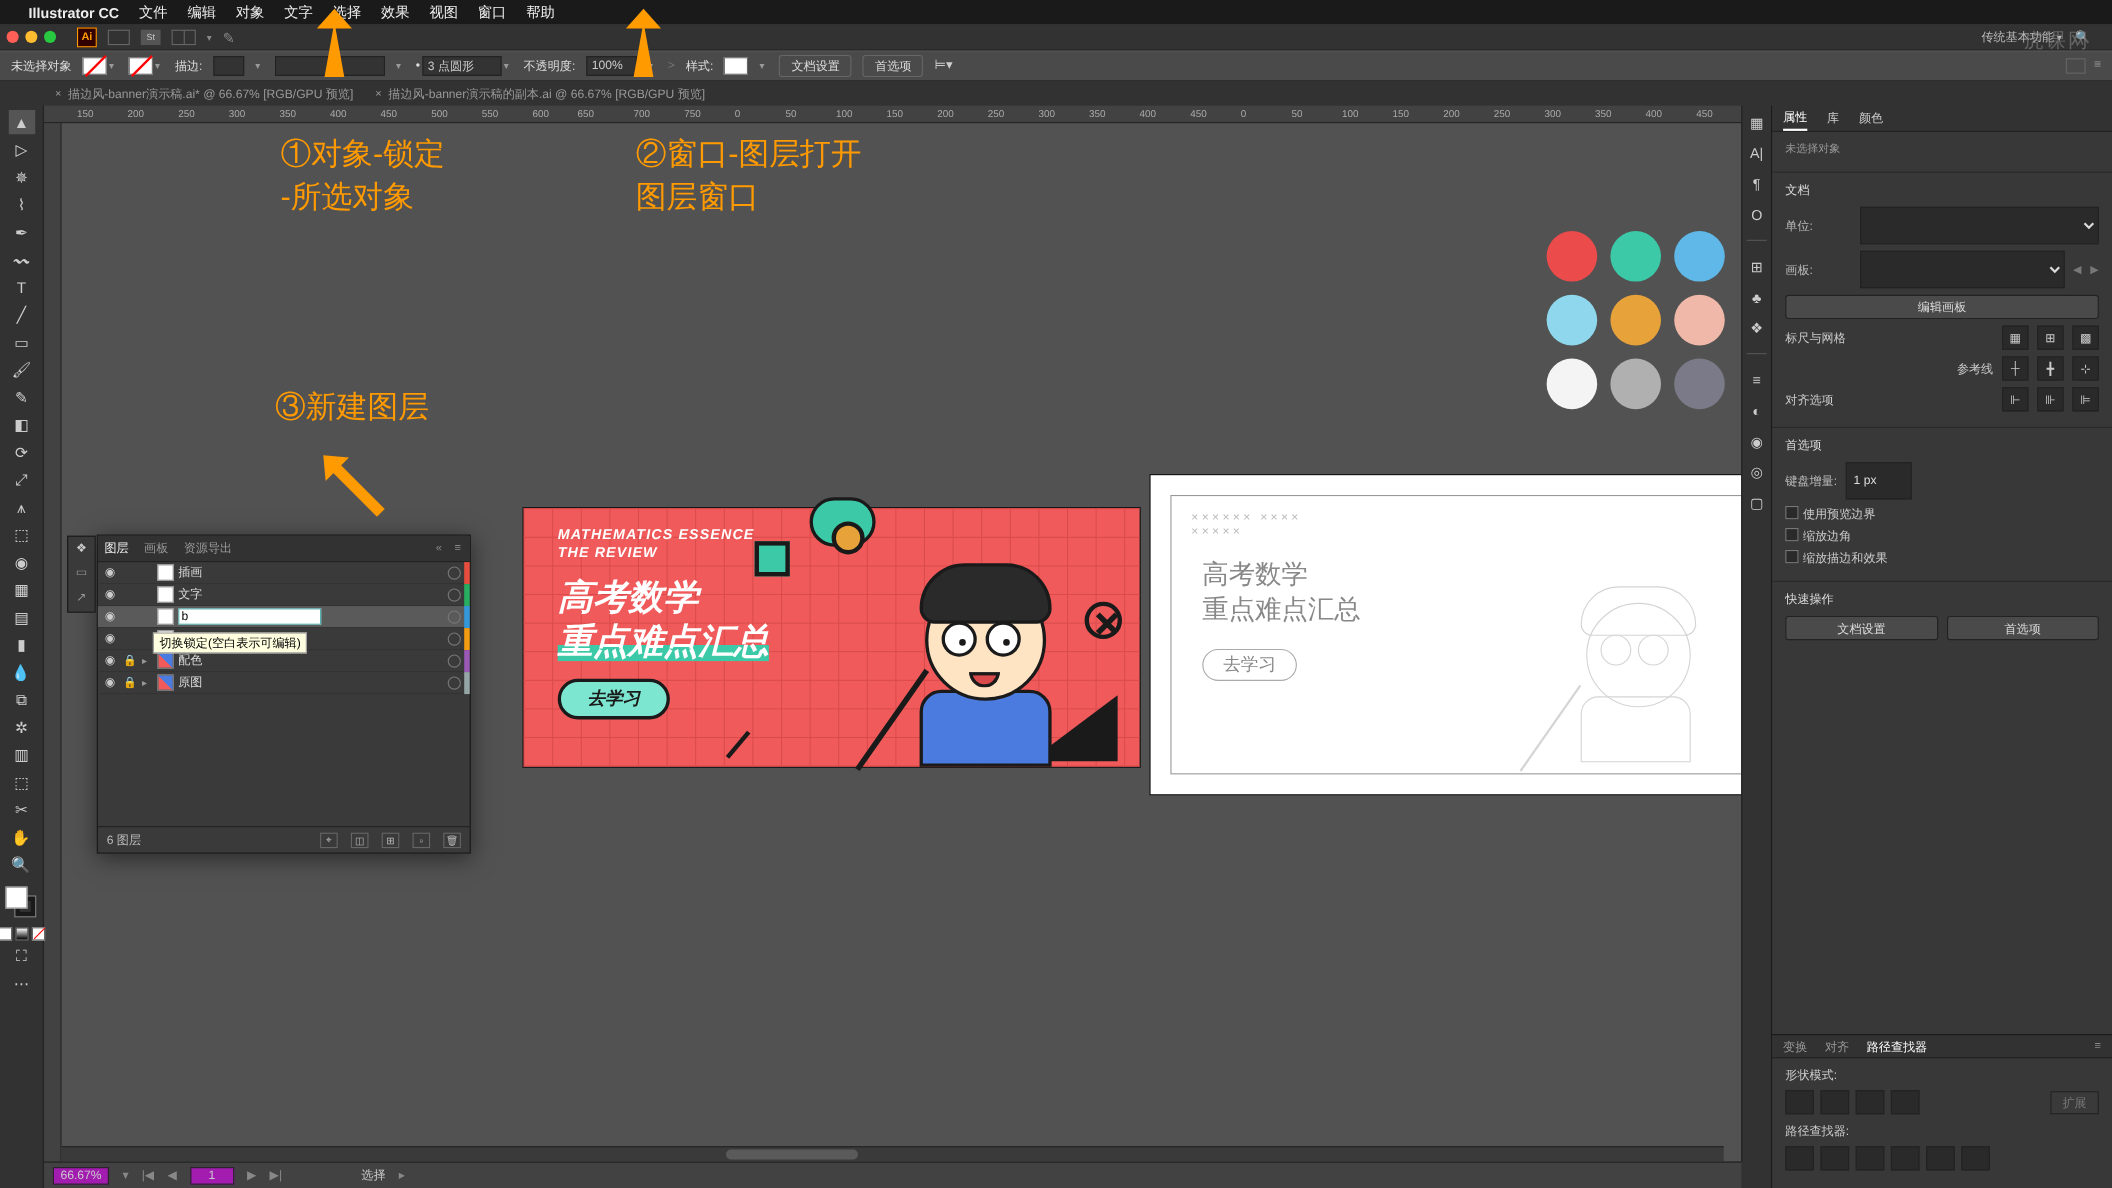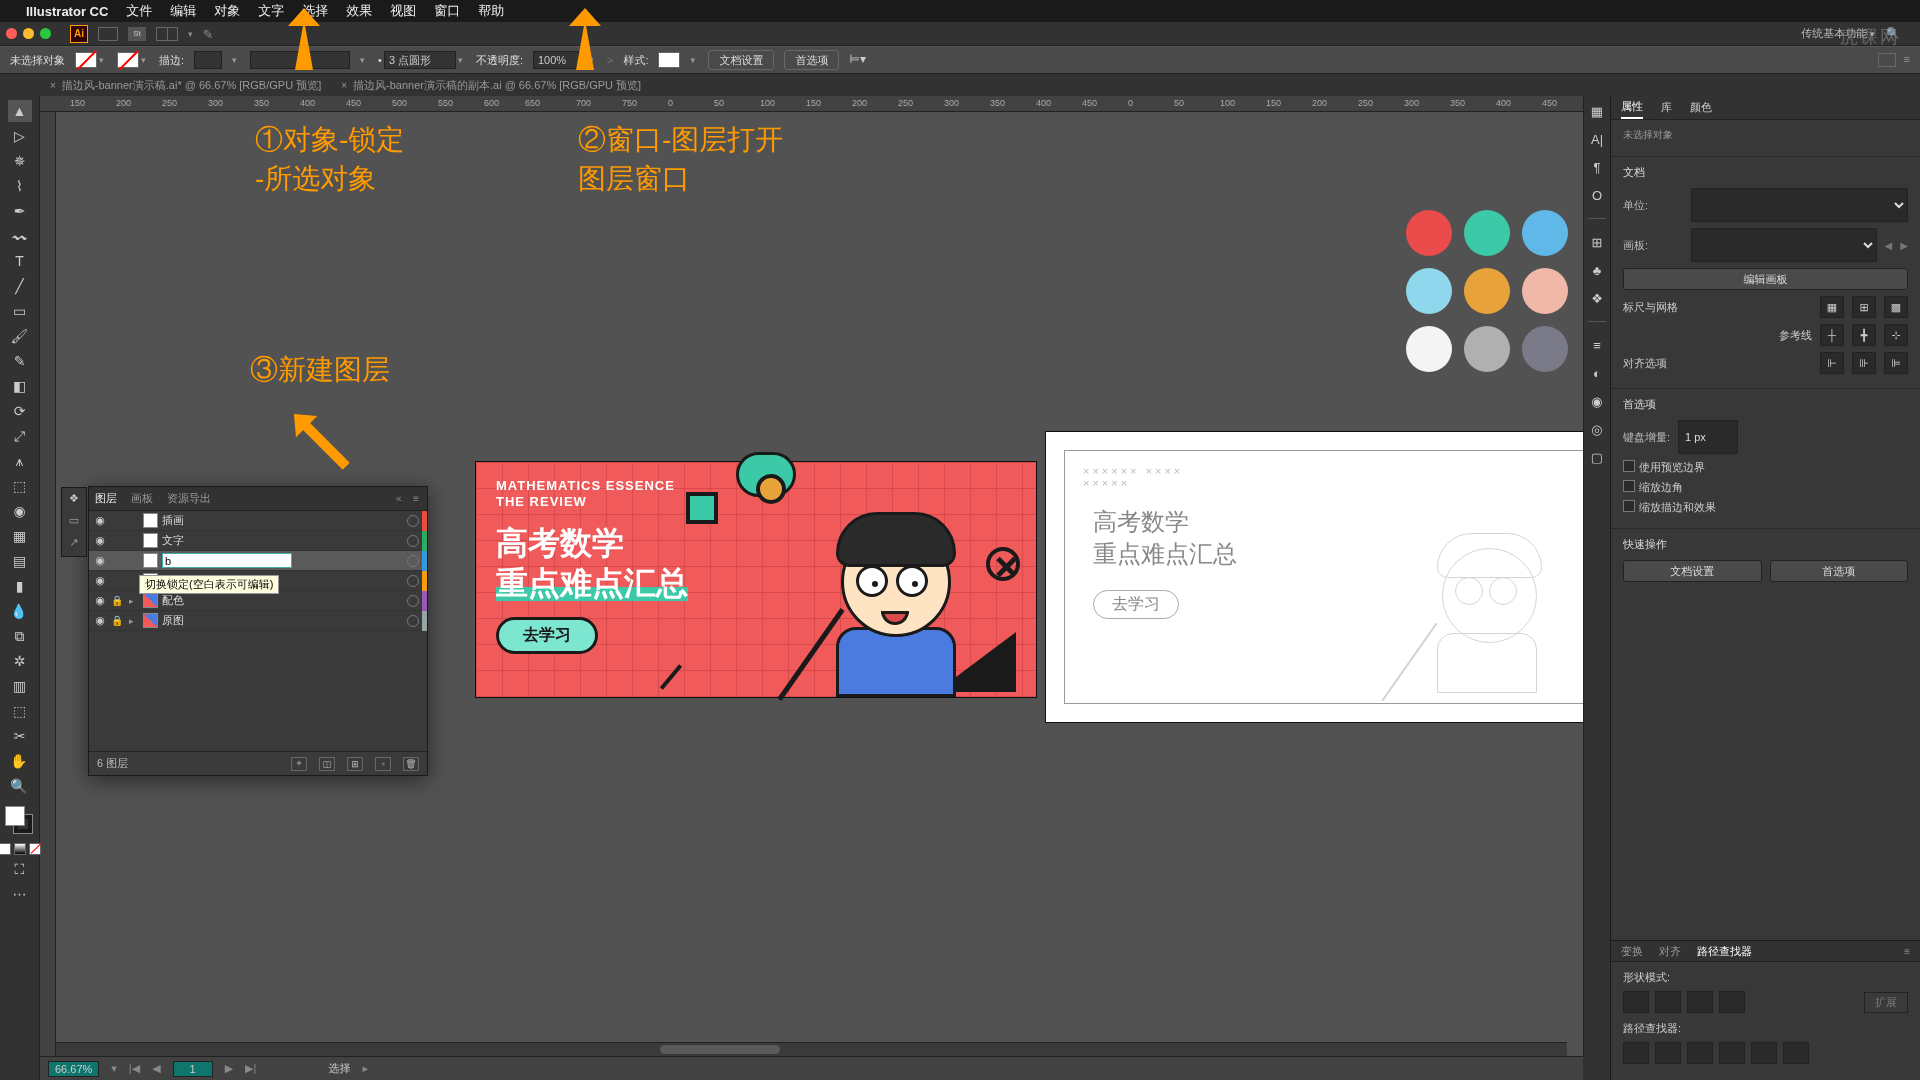--- a/index.html
+++ b/index.html
@@ -51,21 +51,21 @@
 .arrow-diag { position: absolute; z-index: 31; width: 60px; height: 10px; background: #ff9a00; transform: rotate(45deg); }
 .arrow-diag::after { content:""; position: absolute; left: -14px; top: -10px; border-top: 15px solid transparent; border-bottom: 15px solid transparent; border-right: 18px solid #ff9a00; }
 
 
 .artboard { position: absolute; background: #fff; box-shadow: 0 0 0 1px #111; }
 .ab1 { left: 420px; top: 350px; width: 560px; height: 235px; background: #f05a5a; }
 .ab2 { left: 990px; top: 320px; width: 560px; height: 290px; background: #fff; }
 
 
 .banner-grid { position: absolute; inset: 0; background-image: linear-gradient(#d94a4a 1px, transparent 1px), linear-gradient(90deg, #d94a4a 1px, transparent 1px); background-size: 26px 26px; }
-.banner-text { position: absolute; left: 20px; top: 16px; color: #fff; }
+.banner-text { position: absolute; left: 31px; top: 16px; color: #fff; font-style: italic; }
 .banner-sub { font-size: 13px; font-weight: bold; letter-spacing: 1px; line-height: 1.2; }
 .banner-title { font-size: 32px; font-weight: 900; margin-top: 14px; line-height: 1.25; }
 .banner-title .hl { background: #1a1a1a; padding: 0 4px; display: inline-block; }
 .banner-cta { display: inline-block; margin-top: 14px; background: #7de6d0; border: 3px solid #1a1a1a; border-radius: 20px; padding: 5px 24px; font-size: 16px; font-weight: bold; color: #1a1a1a; }
 
 
 .teacher { position: absolute; right: 40px; bottom: 0; width: 210px; height: 210px; }
 .t-body { position: absolute; bottom: 0; left: 50px; width: 120px; height: 70px; background: #4b7bdf; border: 3px solid #1a1a1a; border-radius: 20px 20px 0 0; }
 .t-head { position: absolute; bottom: 60px; left: 55px; width: 110px; height: 110px; background: #ffe4c4; border: 3px solid #1a1a1a; border-radius: 50%; }
 .t-hair { position: absolute; bottom: 130px; left: 50px; width: 120px; height: 55px; background: #2a2a2a; border: 3px solid #1a1a1a; border-radius: 60px 60px 20px 20px; }
@@ -150,21 +150,21 @@
 
 .pathfinder-tabs { display: flex; height: 22px; align-items: center; padding: 0 10px; gap: 16px; border-top: 1px solid #1a1a1a; border-bottom: 1px solid #222; background: #323232; font-size: 11px; color: #999; }
 .pathfinder-tabs .active { color: #fff; }
 .pf-body { padding: 8px 12px; }
 .pf-row { display: flex; gap: 6px; margin-bottom: 8px; align-items: center; }
 .pf-ico { width: 26px; height: 22px; background: #2a2a2a; border: 1px solid #222; }
 .pf-expand { margin-left: auto; background: #3a3a3a; border: 1px solid #222; padding: 2px 10px; color: #777; font-size: 11px; }
 
 
 .statusbar { position: absolute; bottom: 0; left: 40px; right: 337px; height: 24px; background: #424242; border-top: 1px solid #222; display: flex; align-items: center; padding: 0 8px; gap: 12px; font-size: 11px; color: #ccc; }
-.statusbar .sel { background: #0f766e; border: 1px solid #222; padding: 1px 6px; }
+.statusbar .sel { background: #a21caf; border: 1px solid #222; padding: 1px 6px; }
 .scroll-h { position: absolute; bottom: 24px; left: 56px; right: 353px; height: 14px; background: #3a3a3a; border-top: 1px solid #222; }
 .scroll-h::after { content:""; position:absolute; left: 40%; top: 2px; width: 120px; height: 9px; background: #5a5a5a; border-radius: 5px; }
 </style>
 </head>
 <body>
 
 <div class="menubar">
   <span class="apple"></span>
   <span class="appname">Illustrator CC</span>
   <span class="menu-item">文件</span>

